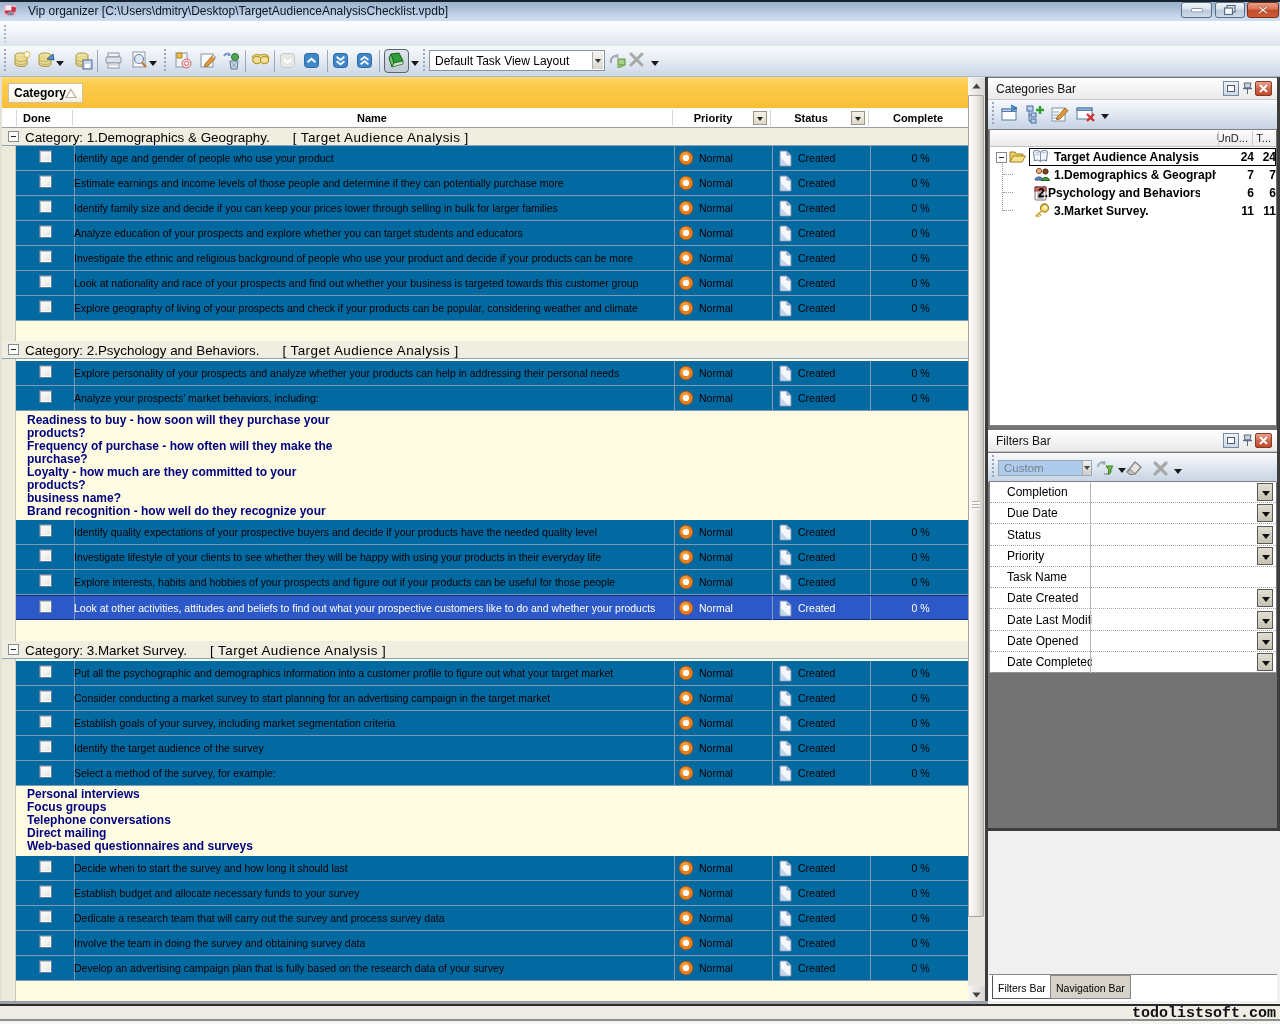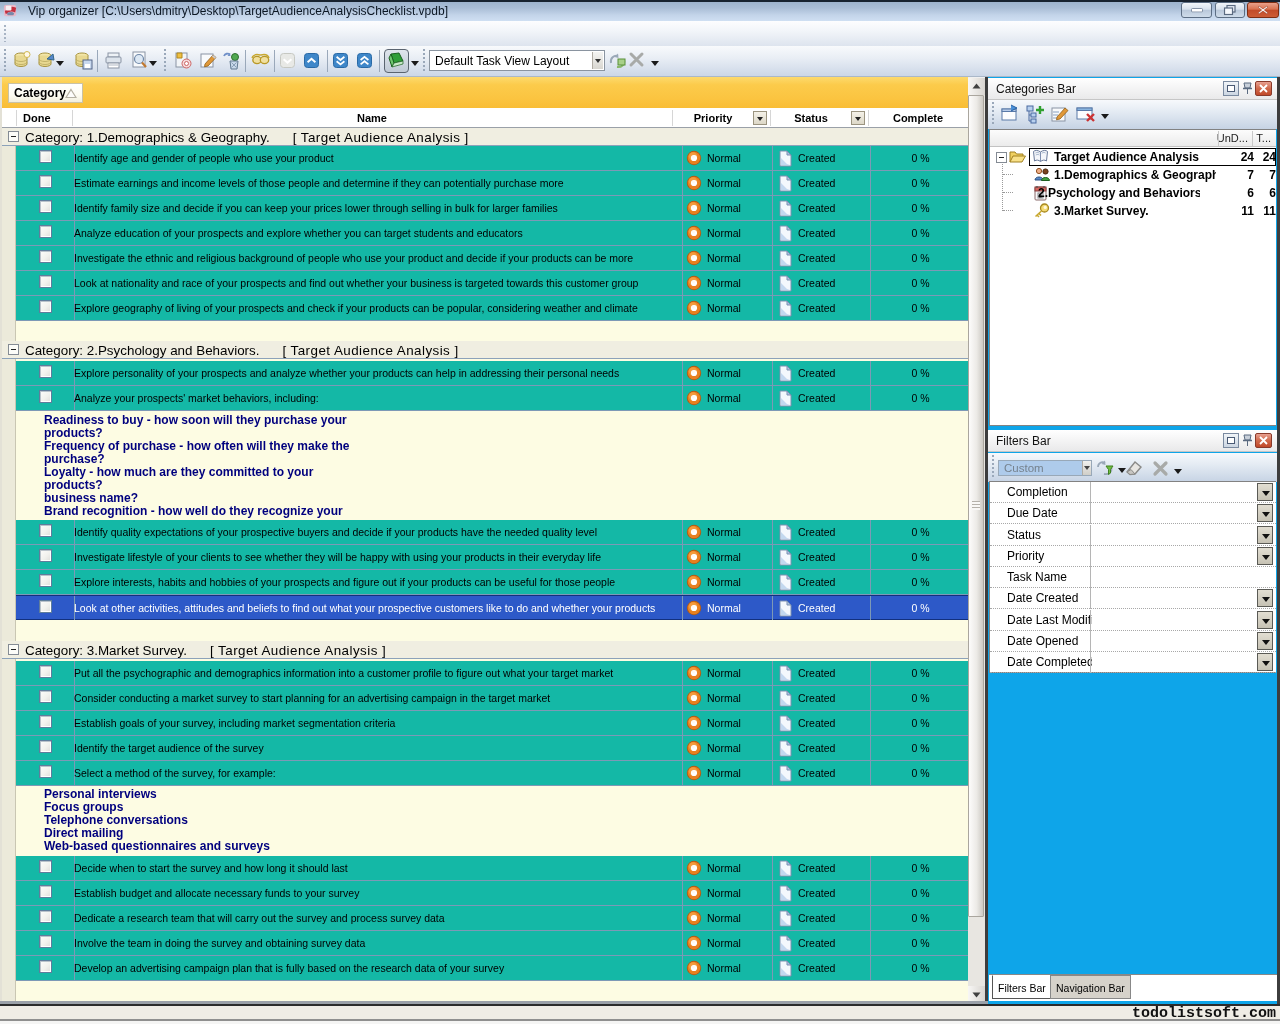--- a/index.html
+++ b/index.html
@@ -55,59 +55,59 @@
   background:#fdfce3; overflow:hidden; }
 #grid .gut { position:absolute; left:0; top:0; width:14px; height:873px;
   background:#eceada; border-right:1px solid #c9c6b2; }
 .grow { position:absolute; left:0; width:966px; height:18px; background:#f0eee1;
   border-bottom:1px solid #8ca2ba; font-size:13.4px; color:#000; }
 .grow .gtxt { position:absolute; left:23px; top:2px; white-space:pre; }
 .grow .gbr { margin-left:23px; letter-spacing:0.45px; }
 .minus { position:absolute; left:6px; top:3px; width:11px; height:11px;
   background:#fcfcf8; border:1px solid #848b94; }
 .minus:after { content:""; position:absolute; left:2px; top:4px; width:5px; height:1px; background:#222; }
-.trow { position:absolute; left:14px; width:954px; height:25px; background:#14b8a6;
+.trow { position:absolute; left:14px; width:954px; height:25px; background:#0369a1;
   border-bottom:1px solid #7d99b6; }
 .trow.sel { background:#2d59c8; border-top:1px solid #12307e; border-bottom:1px solid #12307e; color:#fff; }
 .trow .cb { position:absolute; left:23px; top:4px; width:13px; height:13px;
   background:linear-gradient(135deg,#fdfdfc 0,#f2f2ee 55%,#dededa 100%); border:1px solid #5f7d9c;
   box-shadow:inset 1px 1px 0 #b9c2ca, inset -1px -1px 0 #ffffff; }
 .trow .d1 { position:absolute; left:58px; top:0; width:1px; height:25px; background:#7d99b6; }
 .trow .nm { position:absolute; left:58px; right:296px; top:6px; font-size:10.5px;
   white-space:nowrap; overflow:hidden; }
-.trow .pr { position:absolute; left:658px; width:98px; top:0; height:25px; border-left:1px solid #7d99b6;margin-left:8px; }
+.trow .pr { position:absolute; left:658px; width:98px; top:0; height:25px; border-left:1px solid #7d99b6; }
 .trow .st { position:absolute; left:756px; width:98px; top:0; height:25px; border-left:1px solid #7d99b6; }
 .trow .cp { position:absolute; left:854px; width:100px; top:6px; height:25px; border-left:1px solid #7d99b6;
   text-align:center; font-size:10.5px; padding-top:0px; }
 .trow .cp { top:0; padding-top:6px; height:25px; }
 .trow .pr svg { position:absolute; left:3px; top:4px; }
 .trow .pr span { position:absolute; left:24px; top:6px; font-size:10.5px; }
 .trow .st svg { position:absolute; left:6px; top:4px; }
 .trow .st span { position:absolute; left:25px; top:6px; font-size:10.5px; }
 .notes { position:absolute; left:14px; width:954px; background:#fdfce3;
-  font-weight:bold; font-size:12px; color:#00007e; line-height:13px; padding-left:28px; }
+  font-weight:bold; font-size:12px; color:#00007e; line-height:13px; padding-left:11px; }
 .gap { position:absolute; left:14px; width:954px; background:#fdfce3; }
 #countrow { position:absolute; left:14px; width:954px; height:20px; background:#fdfce3; }
 .hline { position:absolute; left:14px; width:954px; height:1px; background:#7d99b6; }
 #countbar { position:absolute; left:56px; top:0; width:600px; height:20px;
   background:linear-gradient(180deg,#e3e7ee,#d2d8e2); border:1px solid #9aa2b2;
   font-weight:bold; font-size:12px; padding:2px 0 0 6px; }
 
 
 #vscroll { position:absolute; left:968px; top:78px; width:17px; height:925px; background:#e8e6e1; }
 .sbtn { position:absolute; left:0; width:17px; height:17px; background:linear-gradient(90deg,#f8f7f5,#d8d5d0); }
 #vthumb { position:absolute; left:0px; top:17px; width:16px; height:822px;
   background:linear-gradient(90deg,#fdfcfb 0,#eceae6 55%,#ccc9c3 100%);
   border:1px solid #aaa69e; border-radius:1px; }
 #vthumb:after { content:""; position:absolute; left:3px; top:405px; width:8px; height:9px;
   background:repeating-linear-gradient(180deg,#b5b1aa 0,#b5b1aa 1px,#f8f7f5 1px,#f8f7f5 3px); }
 #vsplit { position:absolute; left:985px; top:77px; width:3px; height:927px; background:#3d3d3d; }
 
 
-#rpanel { position:absolute; left:988px; top:77px; width:292px; height:943px; background:#0ea5e9;
+#rpanel { position:absolute; left:988px; top:77px; width:292px; height:754px; background:#737373;
   border-right:3px solid #3d3d3d; border-bottom:3px solid #3d3d3d; }
 .ptitle { position:absolute; left:0; width:289px; height:22px;
   background:linear-gradient(180deg,#ffffff,#e9e9ea); border-bottom:1px solid #c6c6c6;
   font-size:12px; color:#111; }
 .ptitle .t { position:absolute; left:8px; top:4px; }
 .ptbar { position:absolute; left:0; width:289px; height:29px;
   background:linear-gradient(180deg,#f7f9fc 0,#e4ebf3 40%,#c6d3e4 100%); }
 .pbtn { position:absolute; top:3px; width:15px; height:15px; }
 
 #tree { position:absolute; left:1px; top:52px; width:287px; height:297px; background:#ffffff;

